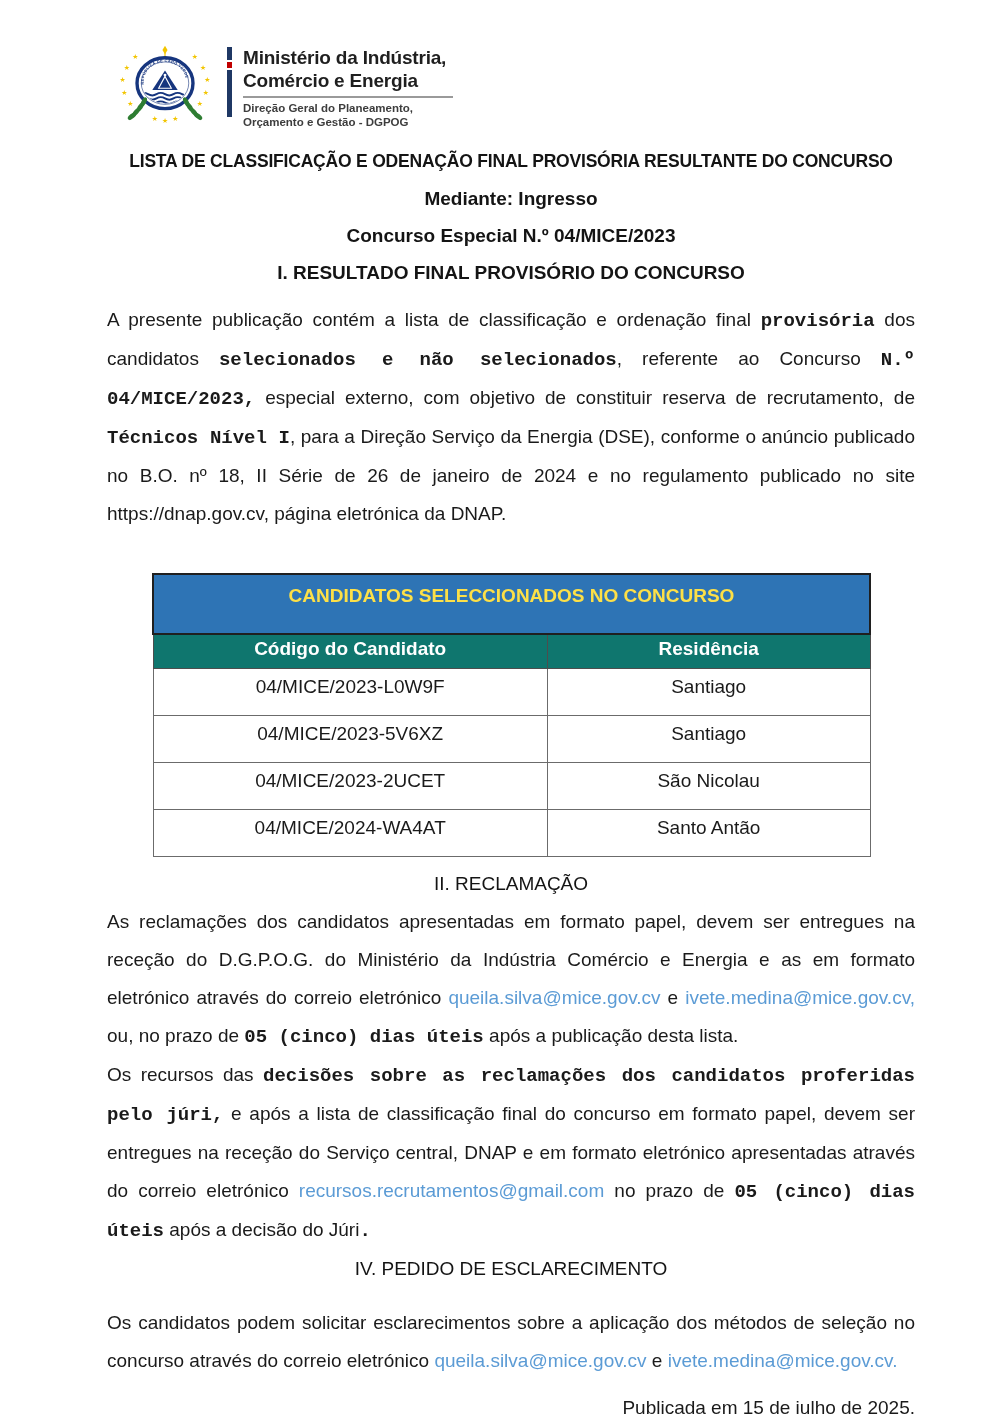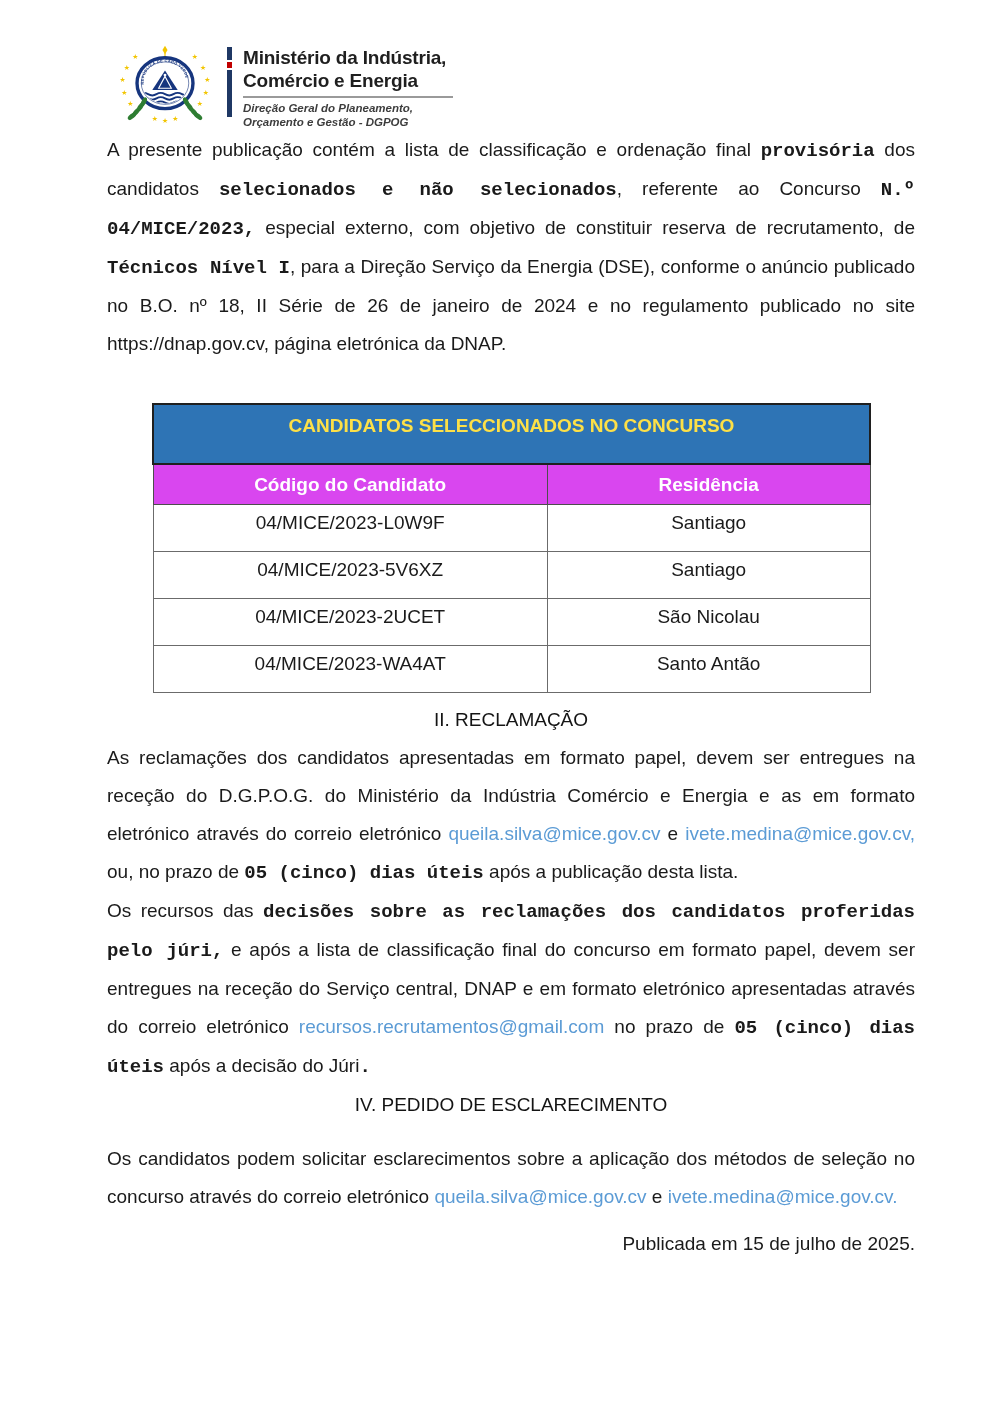--- a/index.html
+++ b/index.html
@@ -17,21 +17,21 @@
   .logo-row{display:flex;align-items:flex-start;margin-left:6px;height:76px;}
   .logo-emblem{flex:0 0 auto;}
   .logo-bar{display:flex;flex-direction:column;width:5px;margin:2px 0 0 10px;height:70px;}
   .logo-bar .seg-blue-top{height:13px;background:#1f3864;}
   .logo-bar .seg-gap{height:2px;background:transparent;}
   .logo-bar .seg-red{height:6px;background:#c00000;}
   .logo-bar .seg-blue-main{flex:1;background:#1f3864;}
   .logo-text{margin:1px 8px 0 11px;}
   .ministry-name{font-size:19px;font-weight:bold;line-height:23px;color:#1f1f1f;letter-spacing:-0.2px;}
   .logo-rule{width:210px;height:2px;background:#9a9a9a;margin:4px 0 3px;}
-  .dept-name{font-size:11.5px;font-weight:bold;line-height:14px;color:#3d3d3d;font-style:italic;}
+  .dept-name{font-size:11.5px;font-weight:bold;line-height:14px;color:#3d3d3d;}
   
   .headings{margin-top:22px;text-align:center;font-weight:bold;color:#141414;}
   .headings .h-line{line-height:37px;font-size:19px;}
   .headings .h-main{font-size:17.5px;letter-spacing:-0.2px;}
   
   .para{
     font-size:19px;line-height:38px;margin:10px 0 0 0;
     text-align:justify;color:#1a1a1a;
   }
   .para b{font-weight:bold;font-family:Liberation Mono, monospace;}
@@ -45,22 +45,22 @@
     width:719px;
     margin:40px 0 0 45px;
     table-layout:fixed;
   }
   table.cand th,table.cand td{border:1px solid #4d4d4d;text-align:center;}
   table.cand .t-title{
     background:#2e74b5;color:#fde047;font-weight:bold;font-size:19px;
     padding:10px 0 26px;border:2px solid #1f1f1f;
   }
   table.cand .t-colhead{
-    background:#d946ef;color:#fff;font-weight:bold;font-size:19px;
-    padding:9px 0 8px;
+    background:#0f766e;color:#fff;font-weight:bold;font-size:19px;
+    padding:3px 0 8px;
   }
   table.cand td{
     background:#fff;color:#1a1a1a;font-size:19px;font-weight:normal;
     padding:7px 0 17px;border-color:#6b6b6b;
   }
   table.cand col.c1{width:55%;}
   table.cand col.c2{width:45%;}
   
   .published{
     text-align:right;font-size:19px;line-height:38px;margin-top:9px;color:#1a1a1a;
@@ -139,20 +139,26 @@
 
     <div class="logo-text">
       <div class="ministry-name">Ministério da Indústria,</div>
       <div class="ministry-name">Comércio e Energia</div>
       <div class="logo-rule"></div>
       <div class="dept-name">Direção Geral do Planeamento,</div>
       <div class="dept-name">Orçamento e Gestão - DGPOG</div>
     </div>
   </div>
 
+  <div class="headings">
+    <div class="h-line h-main">LISTA DE CLASSIFICAÇÃO E ODENAÇÃO FINAL PROVISÓRIA RESULTANTE DO CONCURSO</div>
+    <div class="h-line">Mediante: Ingresso</div>
+    <div class="h-line">Concurso Especial N.º 04/MICE/2023</div>
+    <div class="h-line">I. RESULTADO FINAL PROVISÓRIO DO CONCURSO</div>
+  </div>
 
   <p class="para"><span>A presente publicação contém a lista de classificação e ordenação final </span><b>provisória</b><span> dos candidatos </span><b>selecionados e não selecionados</b><span>, referente ao Concurso </span><b>N.º 04/MICE/2023,</b><span> especial externo, com objetivo de constituir reserva de recrutamento, de </span><b>Técnicos Nível I</b><span>, para a Direção Serviço da Energia (DSE), conforme o anúncio publicado no B.O. nº 18, II Série de 26 de janeiro de 2024 e no regulamento publicado no site https://dnap.gov.cv, página eletrónica da DNAP.</span></p>
 
   <table class="cand">
     <colgroup>
         <col class="c1">
         <col class="c2">
       </colgroup>
     <thead>
       <tr>
@@ -170,21 +176,21 @@
         </tr>
         <tr>
           <td>04/MICE/2023-5V6XZ</td>
           <td>Santiago</td>
         </tr>
         <tr>
           <td>04/MICE/2023-2UCET</td>
           <td>São Nicolau</td>
         </tr>
         <tr>
-          <td>04/MICE/2023-WA4AT</td>
+          <td>04/MICE/2024-WA4AT</td>
           <td>Santo Antão</td>
         </tr>
       </tbody>
   </table>
 
   <div class="section-head" style="margin-top:8px">II. RECLAMAÇÃO</div>
   <p class="para" style="margin-top:0"><span>As reclamações dos candidatos apresentadas em formato papel, devem ser entregues na receção do D.G.P.O.G. do Ministério da Indústria Comércio e Energia e as em formato eletrónico através do correio eletrónico </span><span class="email-link">queila.silva@mice.gov.cv</span><span> e </span><span class="email-link">ivete.medina@mice.gov.cv,</span><span> ou, no prazo de </span><b>05 (cinco) dias úteis</b><span> após a publicação desta lista.</span></p>
 
   <p class="para" style="margin-top:0"><span>Os recursos das </span><b>decisões sobre as reclamações dos candidatos proferidas pelo júri,</b><span> e após a lista de classificação final do concurso em formato papel, devem ser entregues na receção do Serviço central, DNAP e em formato eletrónico apresentadas através do correio eletrónico </span><span class="email-link">recursos.recrutamentos@gmail.com</span><span> no prazo de </span><b>05 (cinco) dias úteis</b><span> após a decisão do Júri</span><b>.</b></p>
 

